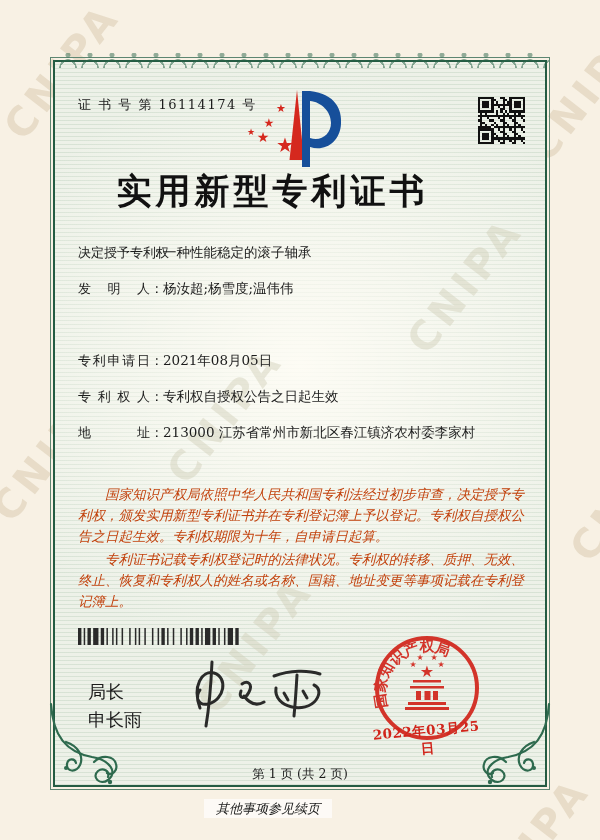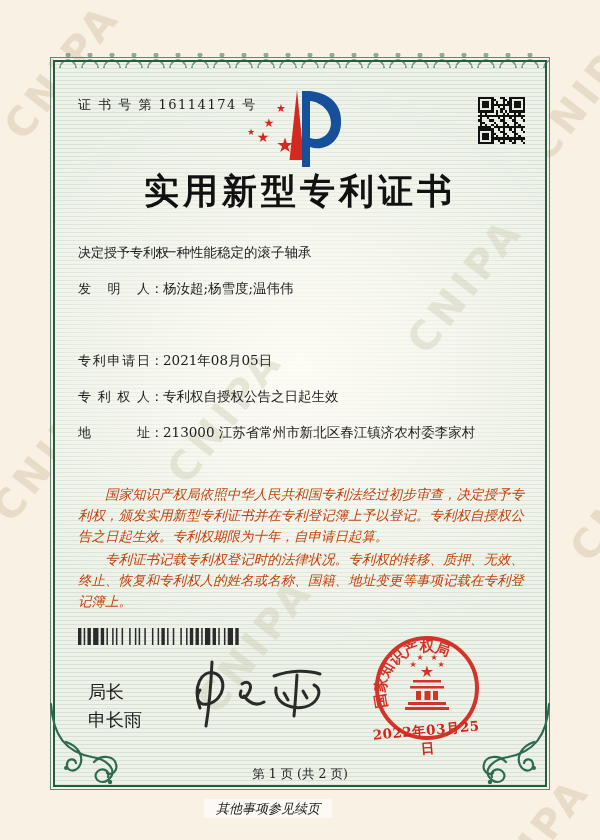--- a/index.html
+++ b/index.html
@@ -23,21 +23,21 @@
           radial-gradient(circle at 11px 15px, rgba(0,0,0,0) 7px, rgba(42,102,74,.55) 7px 8.5px, rgba(0,0,0,0) 9px),
           radial-gradient(circle at 11px 2px, rgba(42,102,74,.5) 2px, rgba(0,0,0,0) 3px);
         background-size:22px 15px;background-repeat:repeat-x;}
   .flourish{position:absolute;z-index:3;}
   
   .content{position:absolute;inset:0;z-index:2;}
   .abs{position:absolute;}
   .certno{left:78px;top:96px;font-size:13px;letter-spacing:1.5px;font-weight:500;}
   .logo{left:240px;top:86px;}
   .qr{left:478px;top:97px;}
-  .title{left:0;top:168px;width:600px;text-align:center;font-size:35px;font-weight:700;
+  .title{left:0;top:168px;width:545px;text-align:center;font-size:35px;font-weight:700;
          letter-spacing:4px;color:#111;}
   .row{height:18px;font-size:13.5px;white-space:nowrap;}
   .lab{display:inline-block;width:72px;text-align:justify;text-align-last:justify;
        font-size:13px;font-weight:500;vertical-align:bottom;}
   .colon{display:inline-block;width:13px;font-weight:500;}
   .val{font-weight:500;}
   .pair2{position:absolute;left:302px;top:0;}
   .body-text{left:78px;top:484px;width:446px;font-size:13.5px;line-height:21px;
              text-align:justify;font-style:italic;color:#c2410c;}
   .body-text p{margin:0 0 2px 0;text-indent:2em;}

